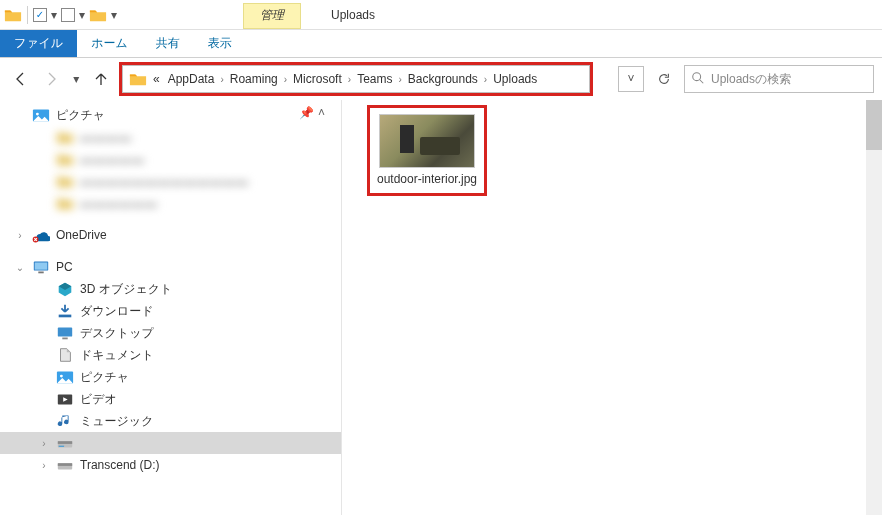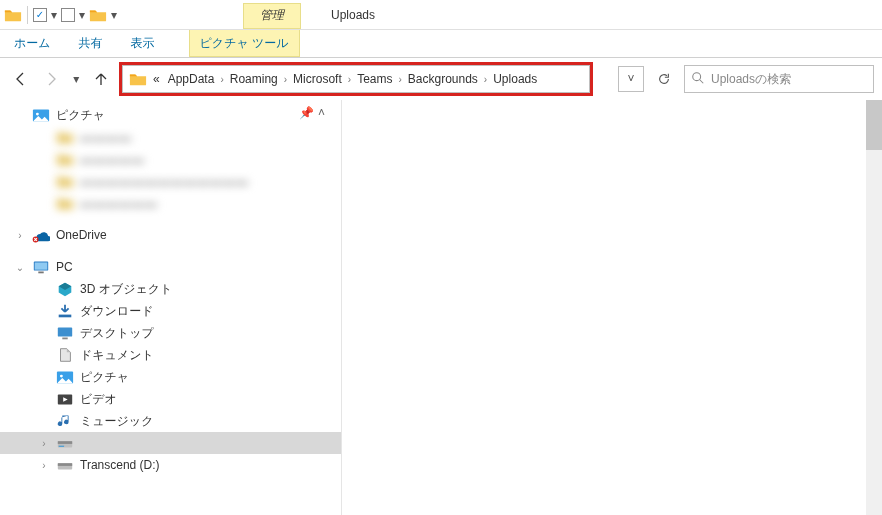--- a/index.html
+++ b/index.html
@@ -96,31 +96,31 @@
   </div>
   <div class="manage-strip">
     <div class="manage-box">
       <span>管理</span>
     </div>
   </div>
   <div class="title-txt">Uploads</div>
 </div>
 
 <div class="ribbon">
+  <div class="tab file">
+      <span>ファイル</span>
+    </div>
   <div class="tab">
       <span>ホーム</span>
     </div>
   <div class="tab">
       <span>共有</span>
     </div>
   <div class="tab">
       <span>表示</span>
-    </div>
-  <div class="tab tool-wrap tool">
-      <span>ピクチャ ツール</span>
     </div>
 </div>
 
 <div class="navbar">
   <div class="navbtn enabled">
     <svg width="16" height="16" viewBox="0 0 16 16">
         <path fill="none" stroke="#333" stroke-width="1.3" d="M10 2 4 8l6 6"></path>
       </svg>
   </div>
   <div class="navbtn">
@@ -350,15 +350,21 @@
           </span>
         <span class="lbl">Transcend (D:)</span>
       </div>
     </div>
   </div>
 
   <div class="content">
     <div class="content-scroll">
       <div class="thumb"></div>
     </div>
+    <div class="item-zone">
+      <div class="file-item hl">
+        <div class="thumb-img"></div>
+        <div class="file-name">outdoor-interior.jpg</div>
+      </div>
+    </div>
   </div>
 
 </div>
 
 </body></html>

